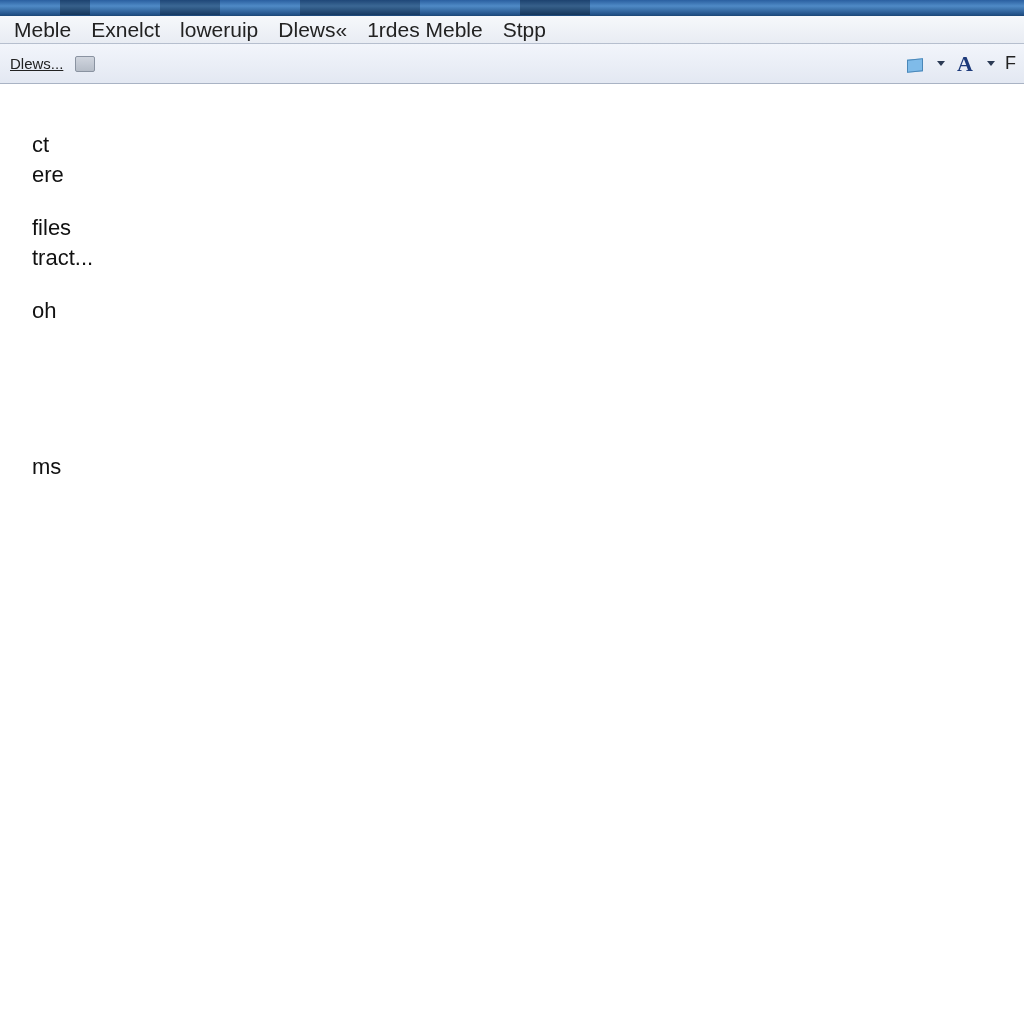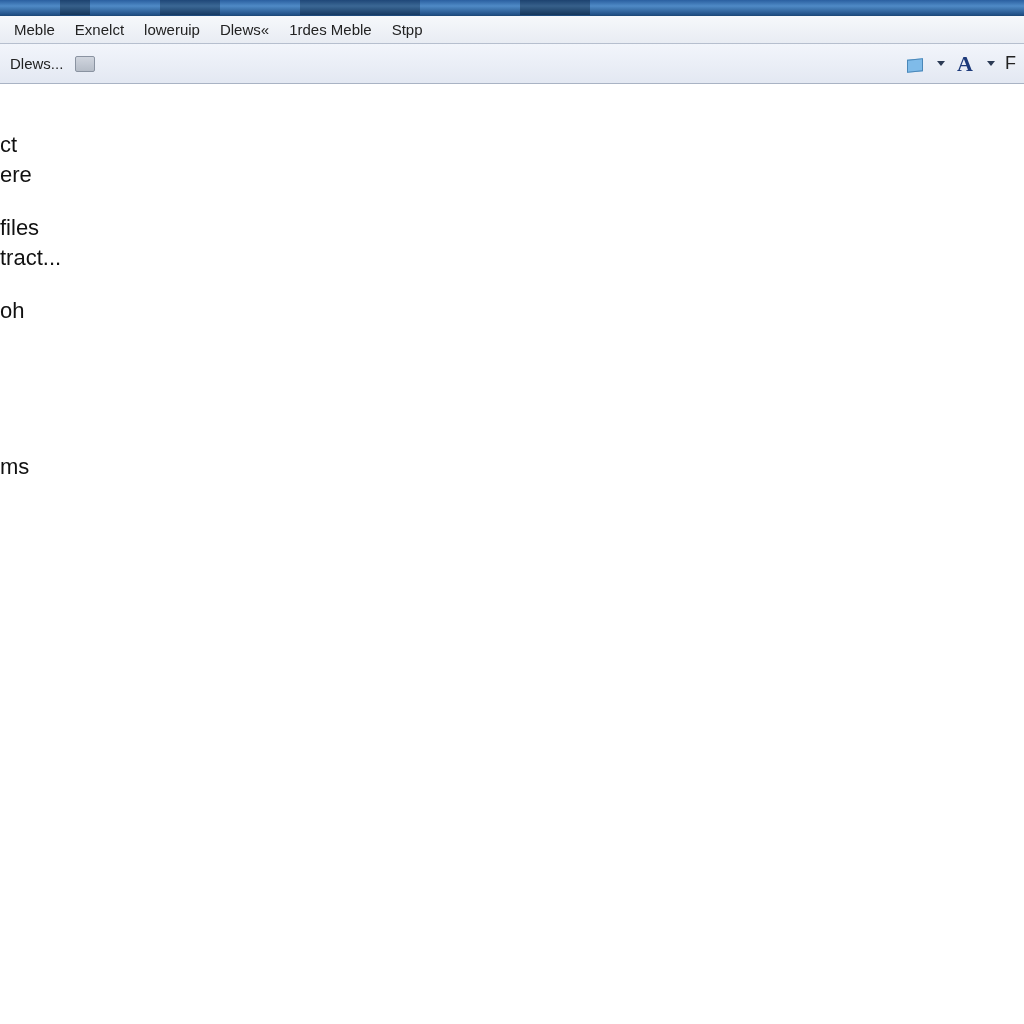--- a/index.html
+++ b/index.html
@@ -22,21 +22,21 @@
   .titlebar .blot { position:absolute; top:0; height:100%; background:rgba(0,0,0,0.3); }
 
   
   .menubar {
     height: 28px;
     background: linear-gradient(to bottom, #f6f8fb 0%, #e8ecf3 100%);
     border-bottom: 1px solid #b6bfce;
     display: flex;
     align-items: center;
     padding: 0 4px;
-    font-size: 15px;
+    font-size: 21px;
     color: #222;
   }
   .menubar .menu-item {
     padding: 2px 10px;
     cursor: default;
     white-space: nowrap;
   }
   .menubar .menu-item .ul { text-decoration-thickness: 1px; }
 
   
@@ -44,21 +44,21 @@
     height: 40px;
     background: linear-gradient(to bottom, #f2f5fb 0%, #e3e8f2 100%);
     border-bottom: 1px solid #a9b3c4;
     display: flex;
     align-items: center;
     padding: 0 6px;
     font-size: 15px;
     color: #222;
     gap: 8px;
   }
-  .toolbar .tb-left { display:flex; align-items:center; gap:8px; }
+  .toolbar .tb-left { display:flex; align-items:center; gap:8px;text-decoration:underline; }
   .toolbar .tb-label { padding: 2px 4px; }
   .toolbar .tb-icon-box {
     width: 20px; height: 16px;
     background: linear-gradient(to bottom,#d0d5de,#b6bdc8);
     border: 1px solid #8a93a1;
     border-radius: 2px;
   }
   .toolbar .spacer { flex: 1; }
   .toolbar .tb-right { display:flex; align-items:center; gap:10px; padding-right:2px; }
 
@@ -91,20 +91,21 @@
     height: calc(1024px - 16px - 28px - 40px);
     background: #ffffff;
   }
   .context-col {
     position: absolute;
     left: 0;
     top: 46px;
     font-size: 22px;
     color: #111;
     line-height: 1.2;
+    padding-left: 32px;
   }
   .context-col .row {
     padding: 2px 0 2px 0;
     white-space: nowrap;
   }
   .context-col .gap { height: 22px; }
   .context-col .biggap { height: 100px; }
 </style>
 </head>
 <body>

